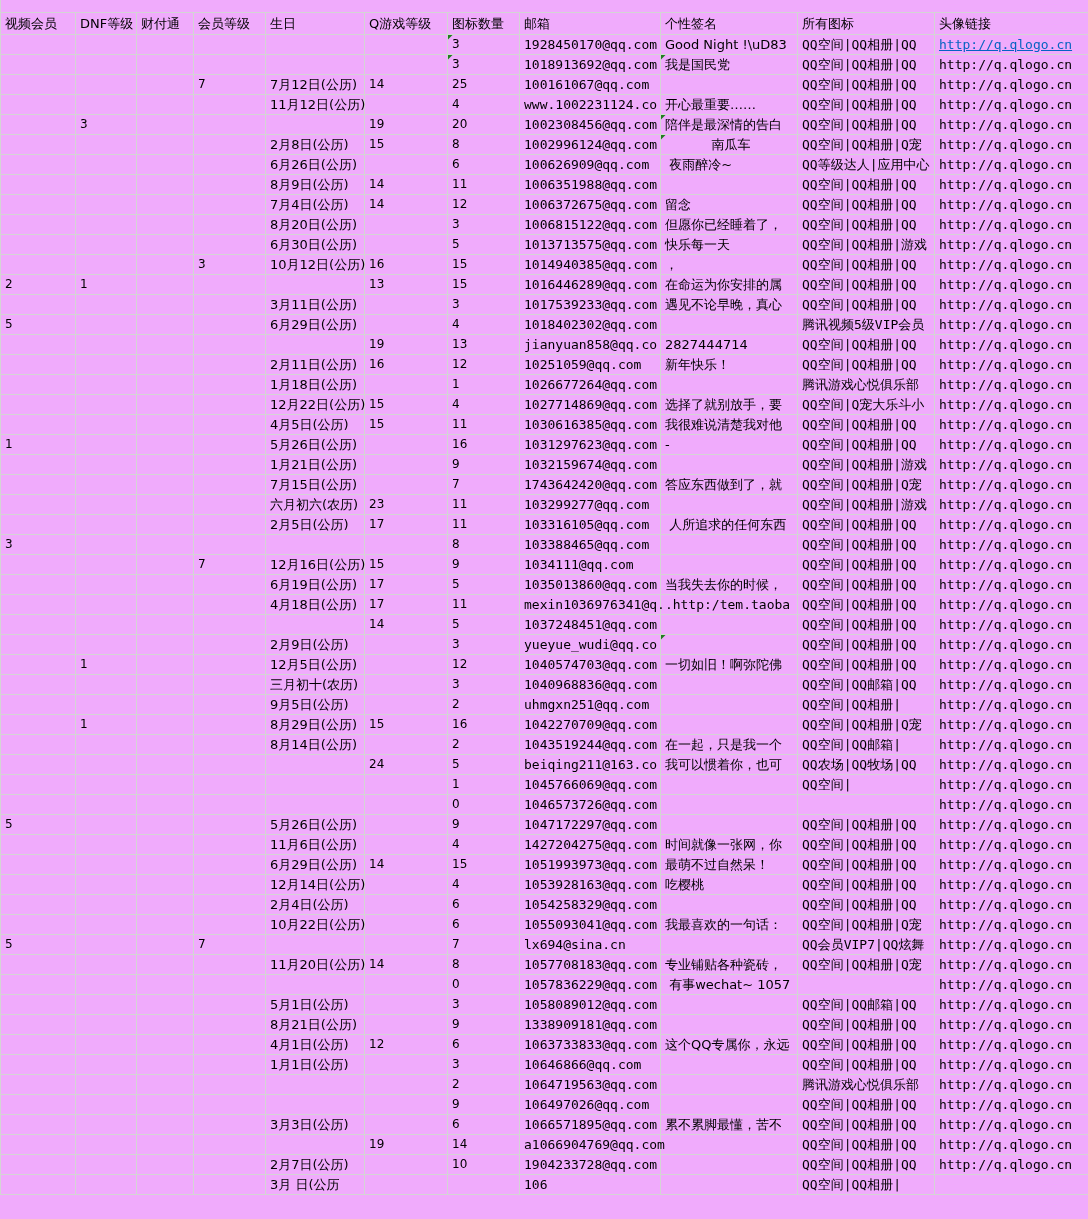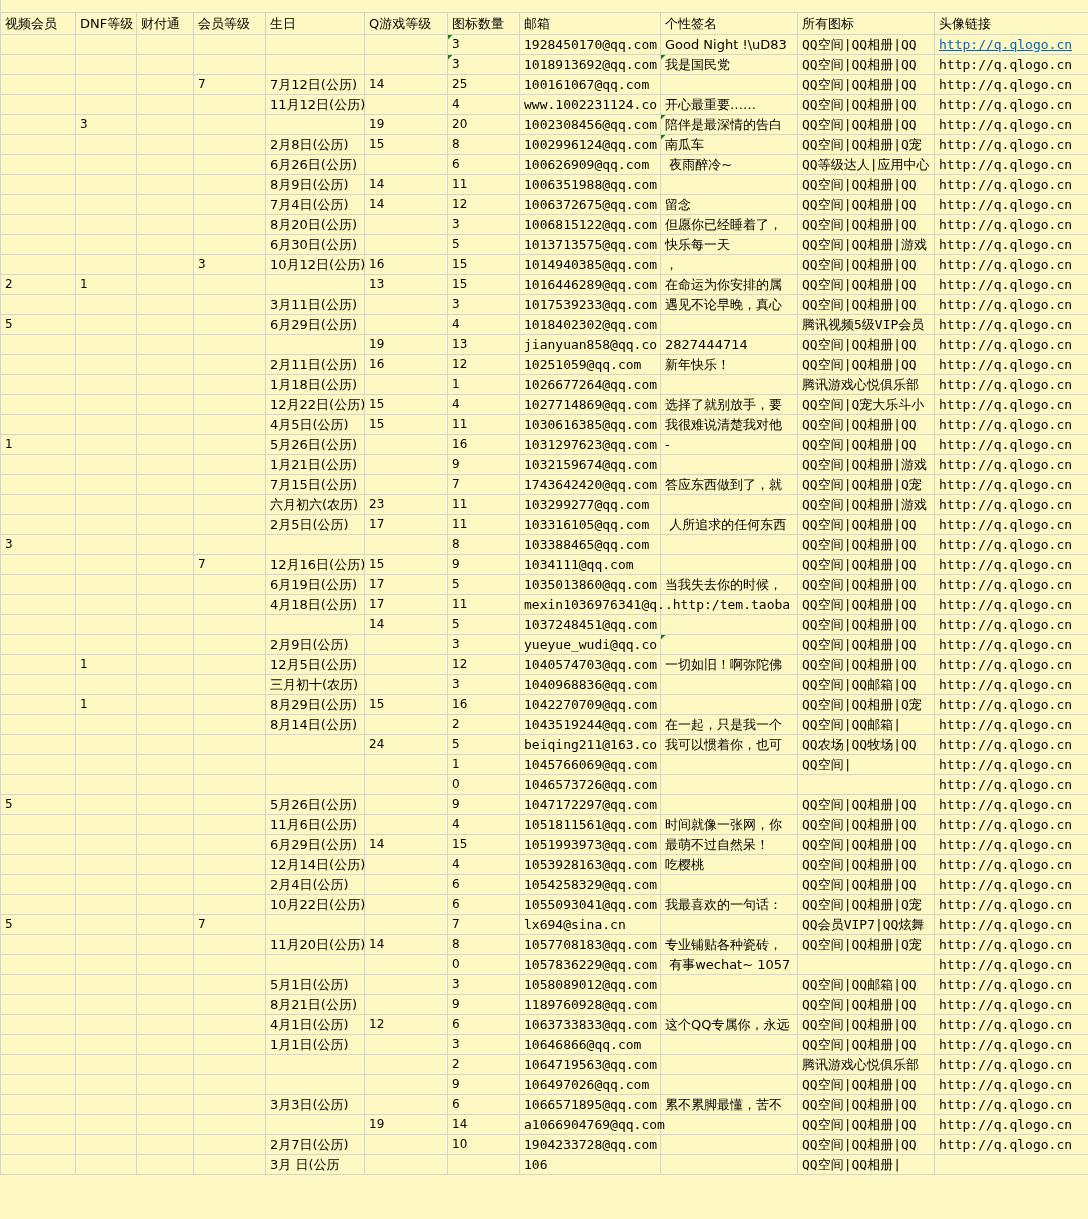--- a/index.html
+++ b/index.html
@@ -1,17 +1,17 @@
 <!DOCTYPE html>
 <html><head>
 <meta charset="utf-8">
 <style>
   :root{ --grid:#d4d4d4; }
   html,body{margin:0;padding:0;background:#fff;}
-  .sheet{position:relative;width:1088px;height:1219px;overflow:hidden;background:#fef9c3;
+  .sheet{position:relative;width:1088px;height:1219px;overflow:hidden;background:#f0abfc;
          font-family:"DejaVu Sans","Liberation Sans",sans-serif;color:#000;}
   table{border-collapse:collapse;table-layout:fixed;width:1088px;}
   th,td{position:relative;height:19px;padding:0 0 0 4px;margin:0;
         border-right:1px solid var(--grid);border-bottom:1px solid var(--grid);
         overflow:hidden;white-space:pre;text-align:left;vertical-align:middle;
         font-weight:normal;font-size:13px;line-height:19px;box-sizing:border-box;}
   th:first-child,td:first-child{border-left:1px solid var(--grid);}
   tr.sliver td{height:12px;border-right:none;}
   tr.sliver td:first-child{border-left:1px solid var(--grid);}
   thead th{height:22px;}
@@ -136,21 +136,21 @@
         </tr>
         <tr>
           <td class="num"></td>
           <td class="num"></td>
           <td class="num"></td>
           <td class="num"></td>
           <td class="ovis">2月8日(公历)</td>
           <td class="num">15</td>
           <td class="num">8</td>
           <td class="mono">1002996124@qq.com</td>
-          <td style="text-align: left; margin-top: 20px;">南瓜车<span class="tri"></span></td>
+          <td style="text-align: center; margin-top: 20px;">南瓜车<span class="tri"></span></td>
           <td class="mono">QQ空间|QQ相册|Q宠</td>
           <td class="mono">http://q.qlogo.cn</td>
         </tr>
         <tr>
           <td class="num"></td>
           <td class="num"></td>
           <td class="num"></td>
           <td class="num"></td>
           <td class="ovis">6月26日(公历)</td>
           <td class="num"></td>
@@ -493,20 +493,33 @@
           <td class="ovis">三月初十(农历)</td>
           <td class="num"></td>
           <td class="num">3</td>
           <td class="mono">1040968836@qq.com</td>
           <td></td>
           <td class="mono">QQ空间|QQ邮箱|QQ</td>
           <td class="mono">http://q.qlogo.cn</td>
         </tr>
         <tr>
           <td class="num"></td>
+          <td class="num"></td>
+          <td class="num"></td>
+          <td class="num"></td>
+          <td class="ovis">9月5日(公历)</td>
+          <td class="num"></td>
+          <td class="num">2</td>
+          <td class="mono">uhmgxn251@qq.com</td>
+          <td></td>
+          <td class="mono">QQ空间|QQ相册|</td>
+          <td class="mono">http://q.qlogo.cn</td>
+        </tr>
+        <tr>
+          <td class="num"></td>
           <td class="num">1</td>
           <td class="num"></td>
           <td class="num"></td>
           <td class="ovis">8月29日(公历)</td>
           <td class="num">15</td>
           <td class="num">16</td>
           <td class="mono">1042270709@qq.com</td>
           <td></td>
           <td class="mono">QQ空间|QQ相册|Q宠</td>
           <td class="mono">http://q.qlogo.cn</td>
@@ -577,21 +590,21 @@
           <td class="mono">http://q.qlogo.cn</td>
         </tr>
         <tr>
           <td class="num"></td>
           <td class="num"></td>
           <td class="num"></td>
           <td class="num"></td>
           <td class="ovis">11月6日(公历)</td>
           <td class="num"></td>
           <td class="num">4</td>
-          <td class="mono">1051811561@qq.com</td>
+          <td class="mono">1427204275@qq.com</td>
           <td>时间就像一张网，你</td>
           <td class="mono">QQ空间|QQ相册|QQ</td>
           <td class="mono">http://q.qlogo.cn</td>
         </tr>
         <tr>
           <td class="num"></td>
           <td class="num"></td>
           <td class="num"></td>
           <td class="num"></td>
           <td class="ovis">6月29日(公历)</td>
@@ -694,21 +707,21 @@
           <td class="mono">http://q.qlogo.cn</td>
         </tr>
         <tr>
           <td class="num"></td>
           <td class="num"></td>
           <td class="num"></td>
           <td class="num"></td>
           <td class="ovis">8月21日(公历)</td>
           <td class="num"></td>
           <td class="num">9</td>
-          <td class="mono">1189760928@qq.com</td>
+          <td class="mono">1338909181@qq.com</td>
           <td></td>
           <td class="mono">QQ空间|QQ相册|QQ</td>
           <td class="mono">http://q.qlogo.cn</td>
         </tr>
         <tr>
           <td class="num"></td>
           <td class="num"></td>
           <td class="num"></td>
           <td class="num"></td>
           <td class="ovis">4月1日(公历)</td>

